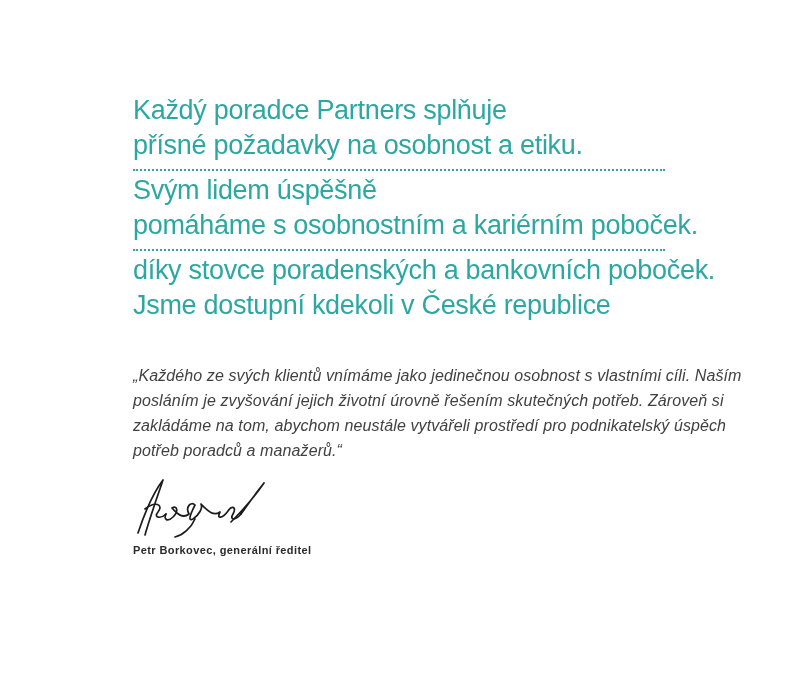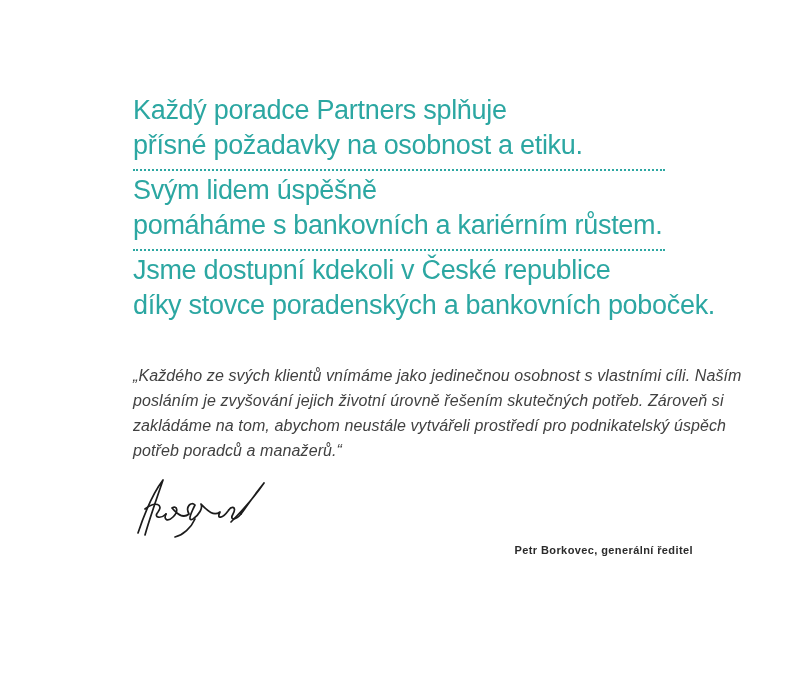--- a/index.html
+++ b/index.html
@@ -50,46 +50,45 @@
     width: 135px;
     height: 64px;
     display: block;
   }
   .caption {
     margin-top: 3px;
     color: #2B2B2B;
     font-size: 11px;
     font-weight: bold;
     letter-spacing: 0.4px;
-    text-align: right;
   }
 </style>
 </head>
 <body>
 
 <div class="page">
   <div class="content">
 
     <div class="statement">
       <div class="line">Každý poradce Partners splňuje</div>
       <div class="line">přísné požadavky na osobnost a etiku.</div>
     </div>
 
     <div class="dotted-sep"></div>
 
     <div class="statement">
       <div class="line">Svým lidem úspěšně</div>
-      <div class="line">pomáháme s bankovních a kariérním růstem.</div>
+      <div class="line">pomáháme s osobnostním a kariérním poboček.</div>
     </div>
 
     <div class="dotted-sep"></div>
 
     <div class="statement">
+      <div class="line">díky stovce poradenských a bankovních poboček.</div>
       <div class="line">Jsme dostupní kdekoli v České republice</div>
-      <div class="line">díky stovce poradenských a bankovních poboček.</div>
     </div>
 
     <div class="quote">
       <div class="q-line">„Každého ze svých klientů vnímáme jako jedinečnou osobnost s vlastními cíli. Naším</div>
       <div class="q-line">posláním je zvyšování jejich životní úrovně řešením skutečných potřeb. Zároveň si</div>
       <div class="q-line">zakládáme na tom, abychom neustále vytvářeli prostředí pro podnikatelský úspěch</div>
       <div class="q-line">potřeb poradců a manažerů.“</div>
     </div>
 
     <svg class="signature" viewBox="0 0 135 64" aria-label="handwritten signature">

